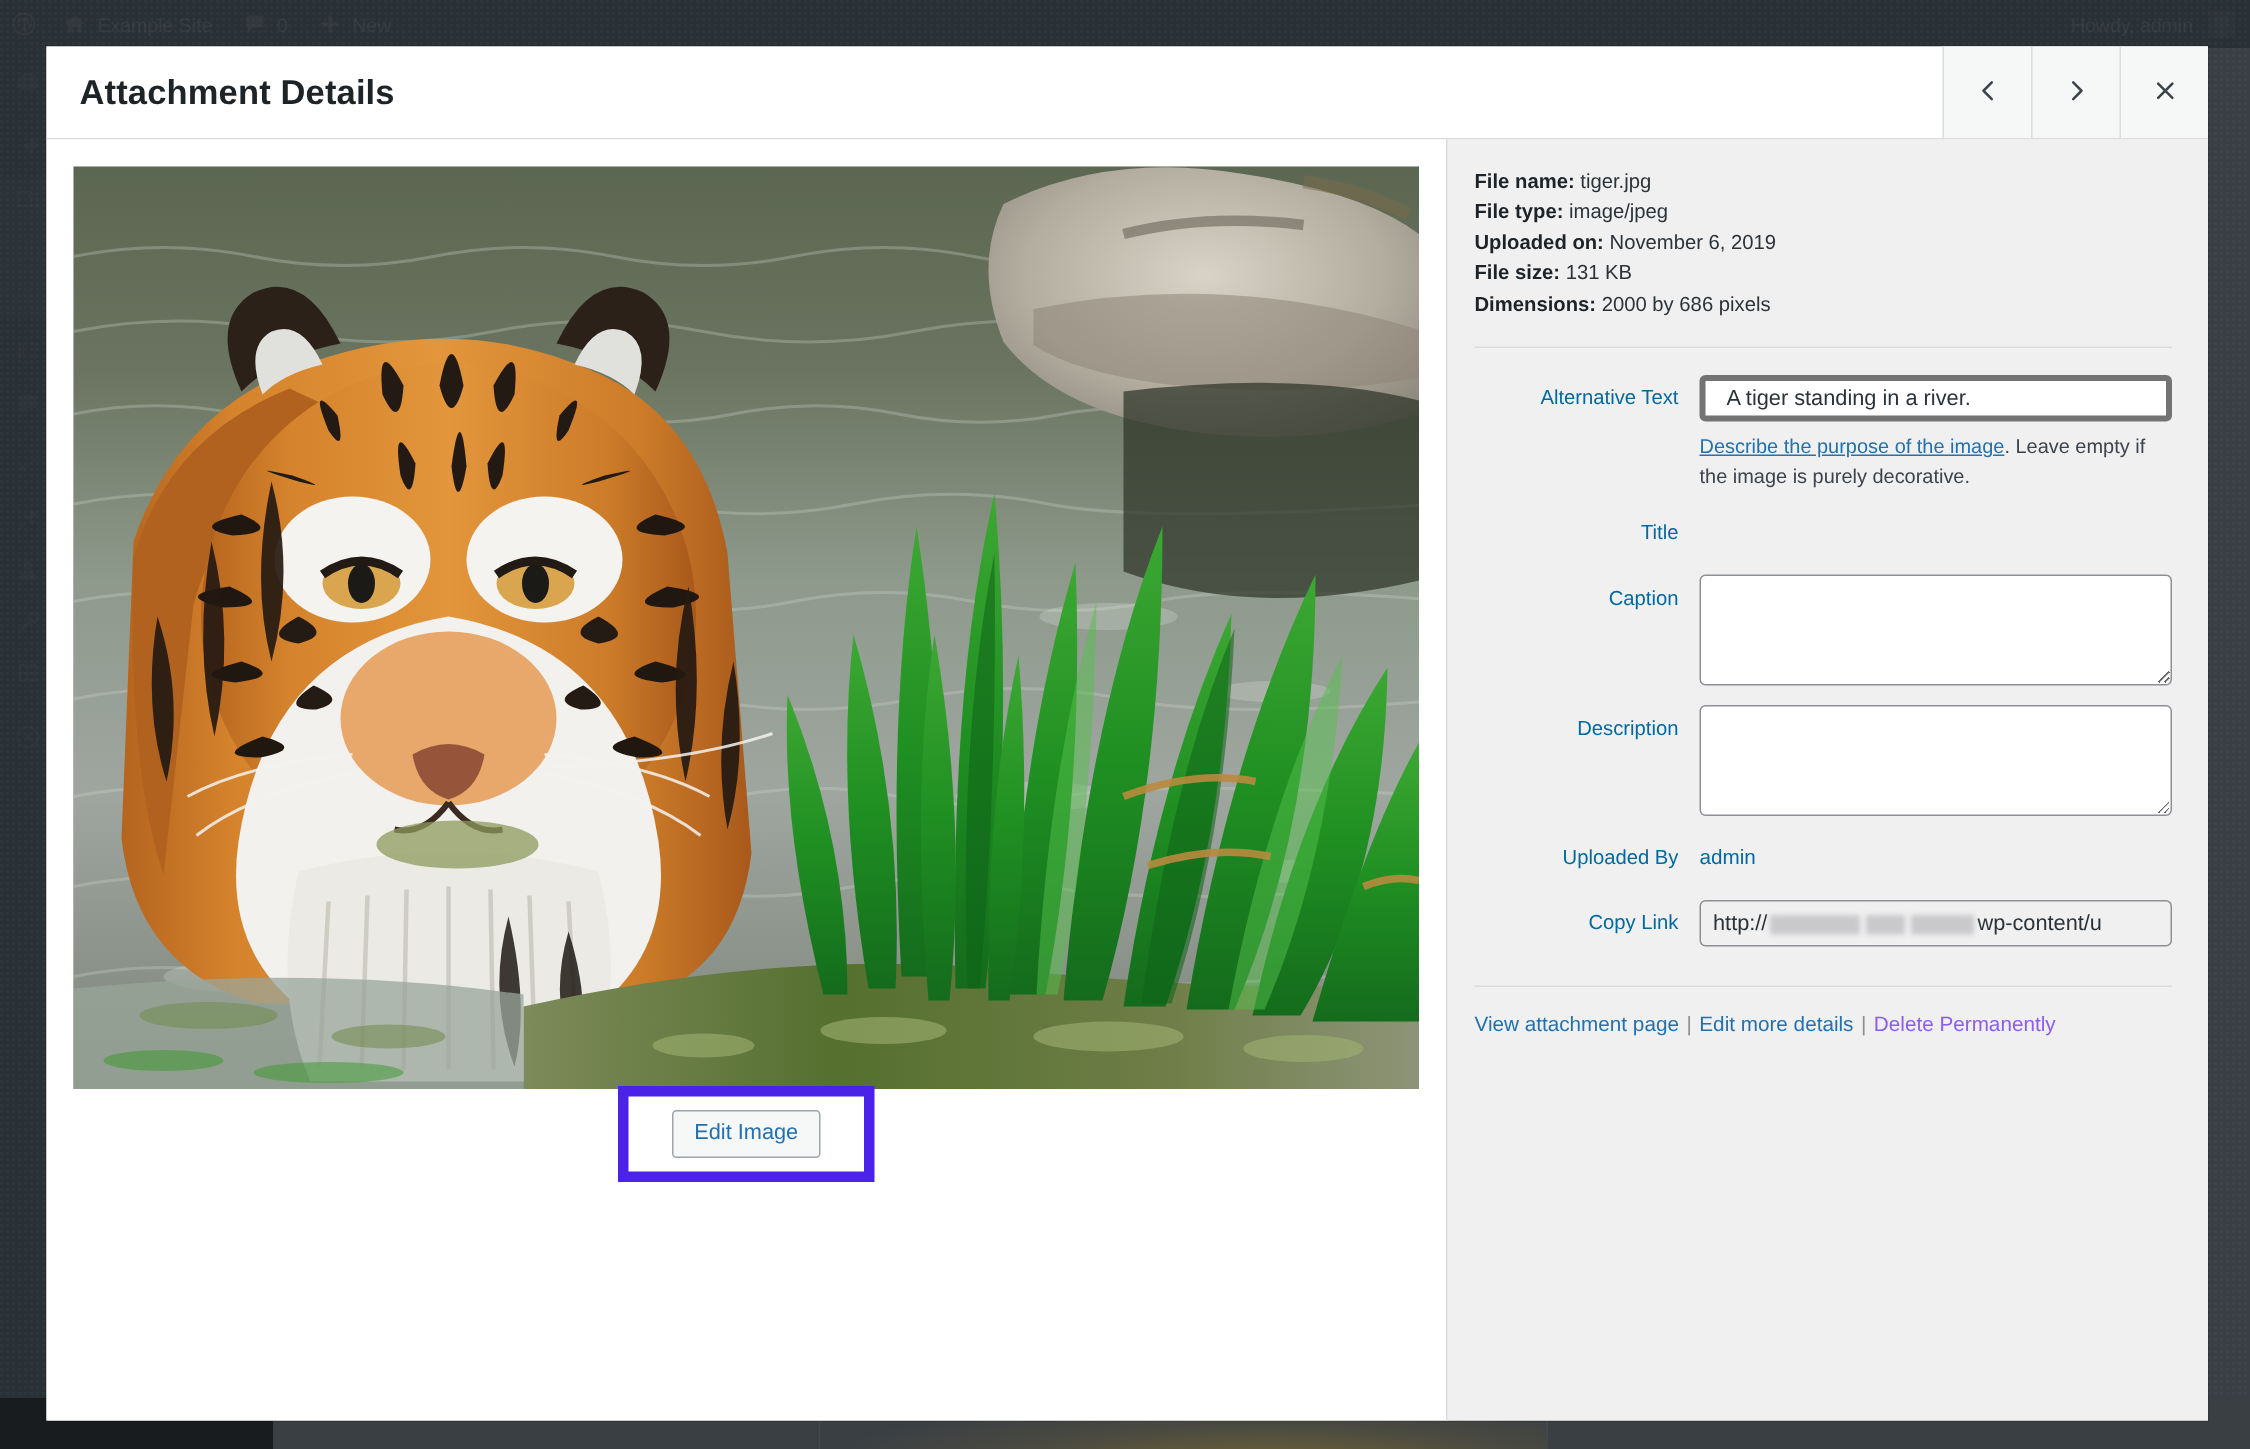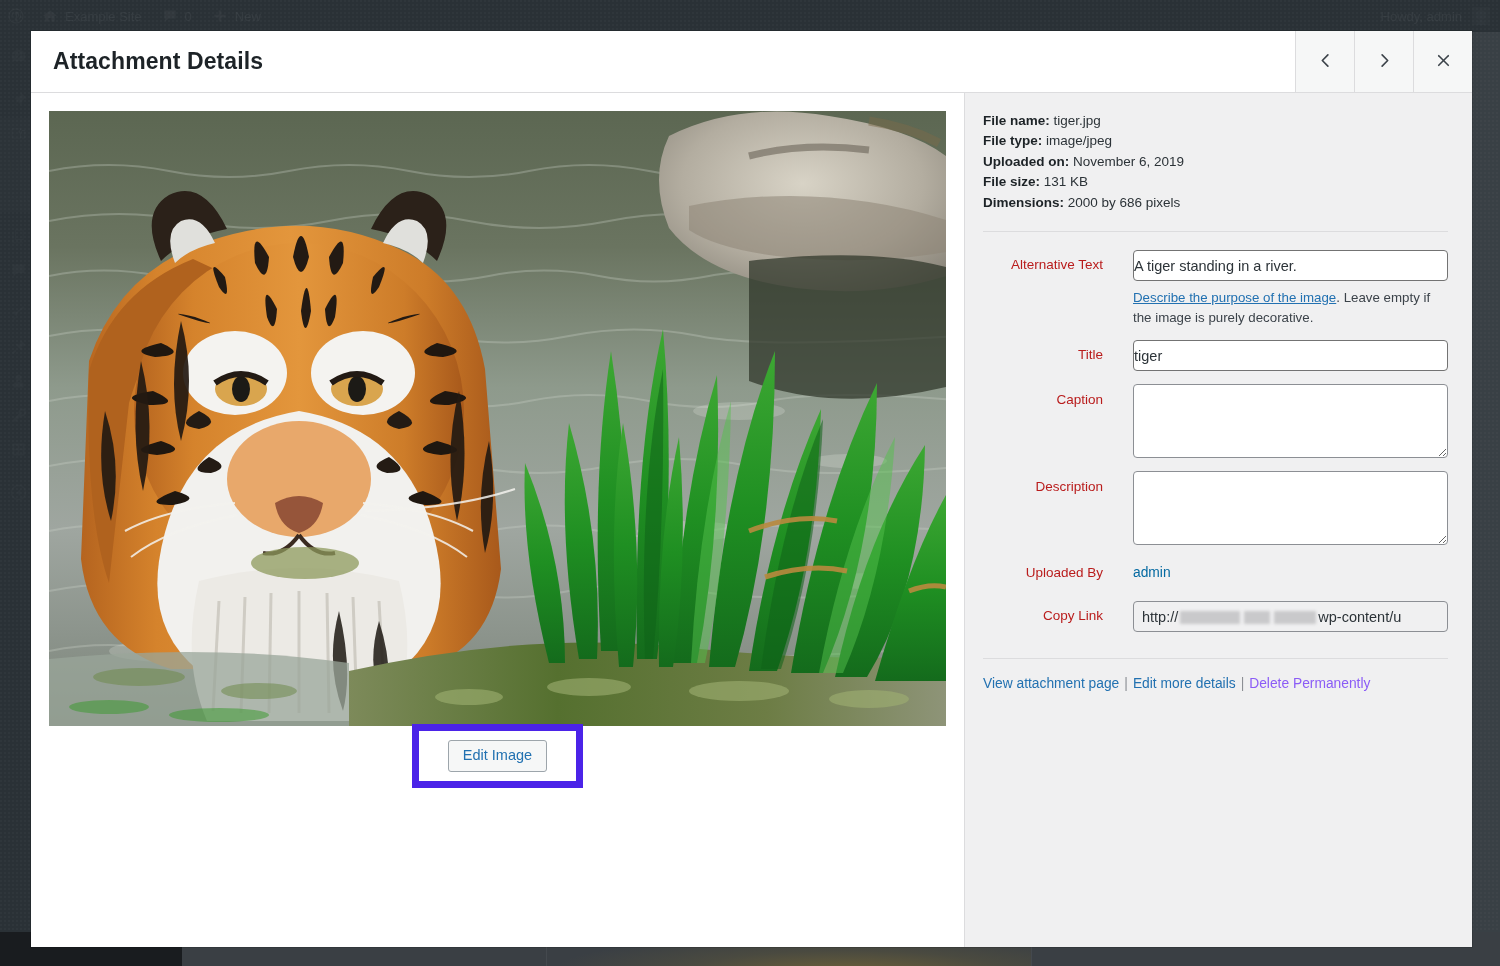--- a/index.html
+++ b/index.html
@@ -215,33 +215,33 @@
     margin: 18px 0 0 0;
   }
 
   .field-row {
     display: flex; align-items: flex-start;
     margin-top: 13px;
   }
   .field-row.first { margin-top: 18px; }
   .field-label {
     width: 150px; flex: 0 0 150px;
-    text-align: right; padding-right: 30px;
-    font-size: 13.5px; color: #b91c1c;
+    text-align: right; padding-right: 14px;
+    font-size: 13.5px; color: #0369a1;
     line-height: 30px;
   }
   .field-label.tall { line-height: 32px; }
   .field-ctl { flex: 1; min-width: 0; }
 
   .txt-input {
     width: 100%; height: 31px;
     font-family: "Liberation Sans", sans-serif;
     font-size: 14.5px; color: #2c3338;
-    padding: 3px 0;
-    border: 1px solid #737373;
+    padding: 3px 14px;
+    border: 4px solid #737373;
     border-radius: 4px;
     background: #fff;
     outline: none;
   }
   .txt-area {
     width: 100%; height: 74px;
     font-family: "Liberation Sans", sans-serif;
     font-size: 14.5px; color: #2c3338;
     padding: 5px 8px;
     border: 1px solid #8c8f94;
@@ -729,23 +729,20 @@
           <div class="field-ctl">
             <input class="txt-input" type="text" value="A tiger standing in a river." style="">
             <div class="help-text">
               <a href="#">Describe the purpose of the image</a><span>. Leave empty if the image is purely decorative.</span>
             </div>
           </div>
         </div>
 
         <div class="field-row">
           <div class="field-label">Title</div>
-          <div class="field-ctl">
-            <input class="txt-input" type="text" value="tiger" style="">
-          </div>
         </div>
 
         <div class="field-row">
           <div class="field-label tall">Caption</div>
           <div class="field-ctl">
             <textarea class="txt-area" style=""></textarea>
           </div>
         </div>
 
         <div class="field-row">

